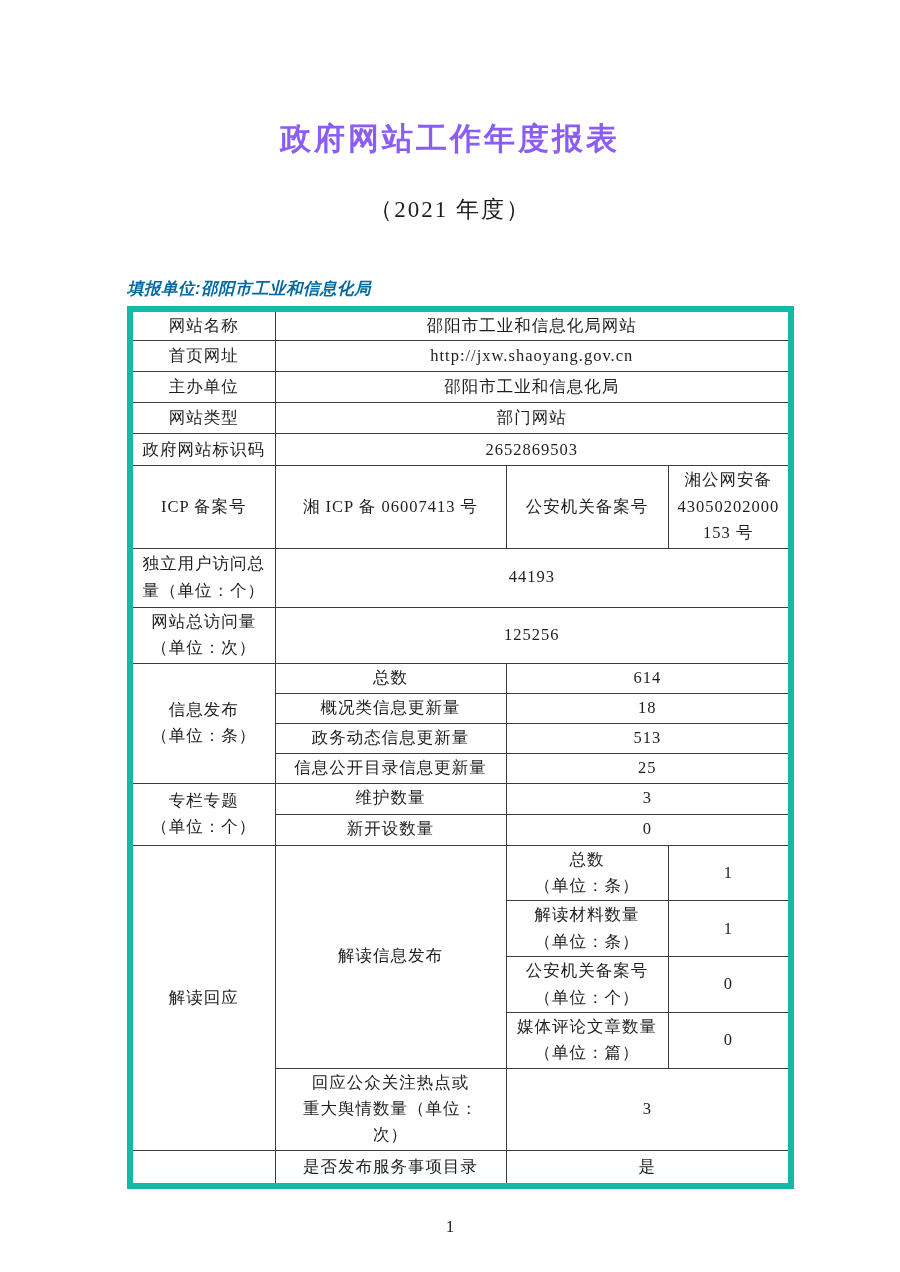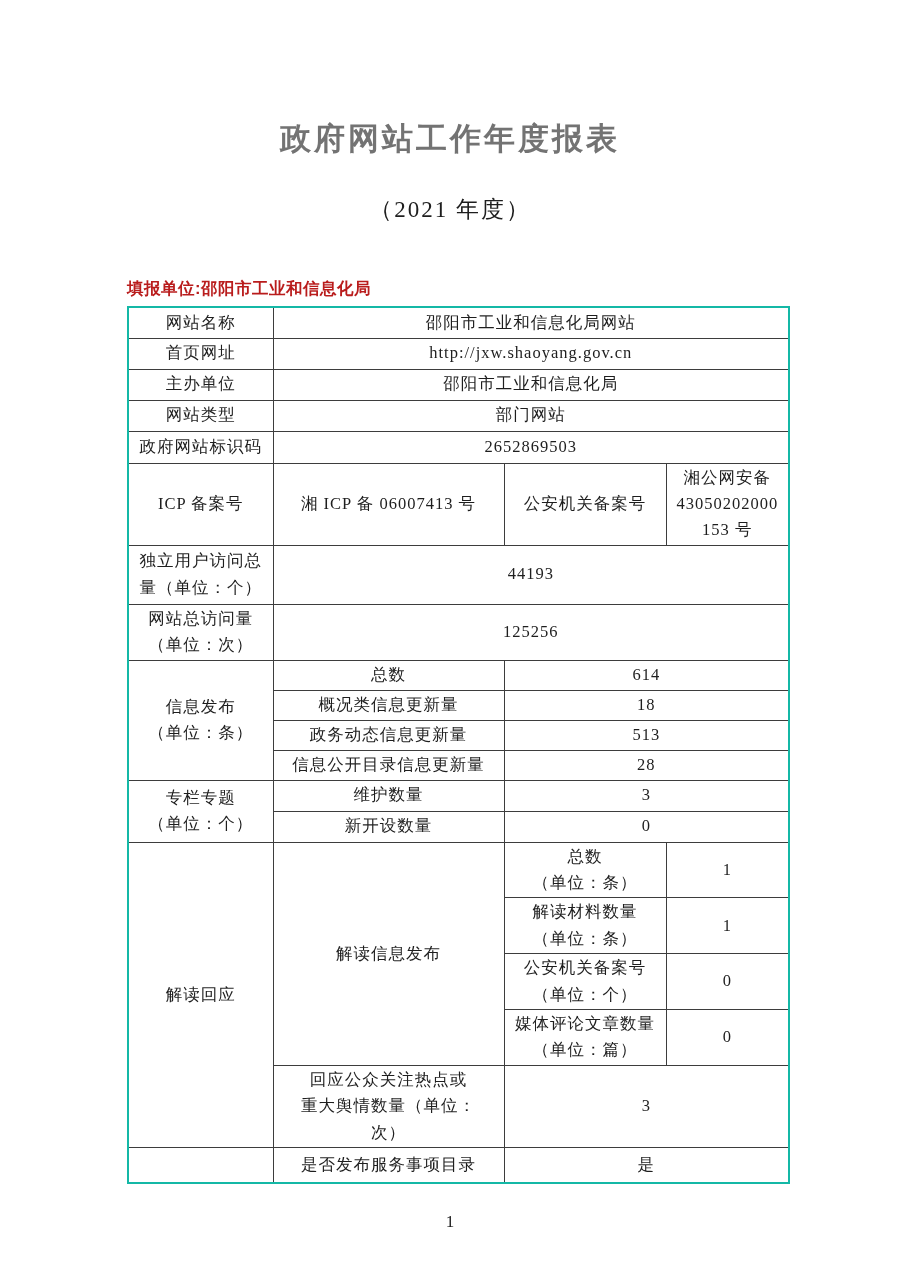--- a/index.html
+++ b/index.html
@@ -12,42 +12,43 @@
     overflow:hidden;
   }
   .doc-title{
     margin:0;
     padding-top:118px;
     text-align:center;
     font-family:"Liberation Sans","DejaVu Sans",sans-serif;
     font-weight:bold;
     font-size:31px;
     letter-spacing:3px;
-    color:#737373;
+    color:#8b5cf6;
   }
   .doc-subtitle{
     margin-top:34px;
     text-align:center;
     font-size:23px;
     letter-spacing:2px;
   }
   .unit-line{
     margin:53px 0 0 127px;
     font-family:"Liberation Sans","DejaVu Sans",sans-serif;
     font-weight:bold;
     font-size:16.5px;
     letter-spacing:0.5px;
-    color:#b91c1c;
+    color:#0369a1;
+    font-style:italic;
   }
   table.report{
     margin:6px 0 0 127px;
     width:661px;
     table-layout:fixed;
     border-collapse:collapse;
-    border:2px solid #14b8a6;
+    border:6px solid #14b8a6;
   }
   table.report td{
     border:1px solid #3d3d3d;
     text-align:center;
     vertical-align:middle;
     white-space:pre-line;
     font-size:16.5px;
     letter-spacing:1px;
     line-height:1.6;
     padding:1px 3px;
@@ -127,21 +128,21 @@
       <tr class="h30">
         <td>概况类信息更新量</td>
         <td colspan="2">18</td>
       </tr>
       <tr class="h30">
         <td>政务动态信息更新量</td>
         <td colspan="2">513</td>
       </tr>
       <tr class="h30">
         <td>信息公开目录信息更新量</td>
-        <td colspan="2">28</td>
+        <td colspan="2">25</td>
       </tr>
 
       <tr class="h31">
         <td rowspan="2">专栏专题
 （单位：个）</td>
         <td>维护数量</td>
         <td colspan="2">3</td>
       </tr>
       <tr class="h31">
         <td>新开设数量</td>

